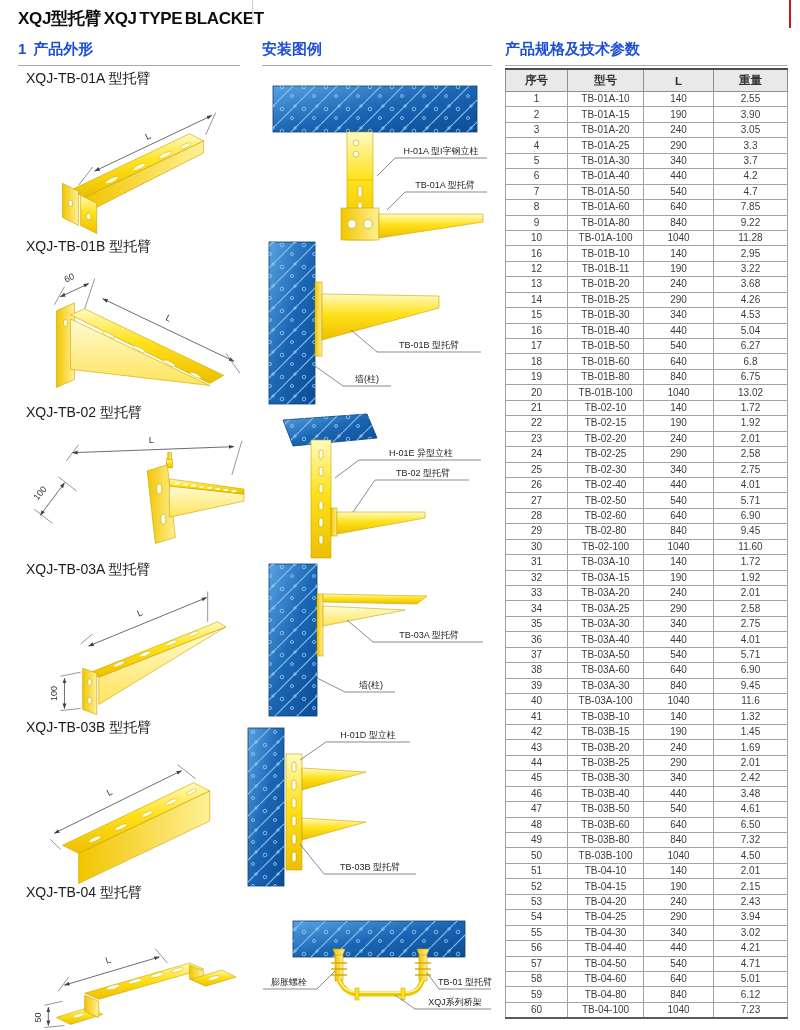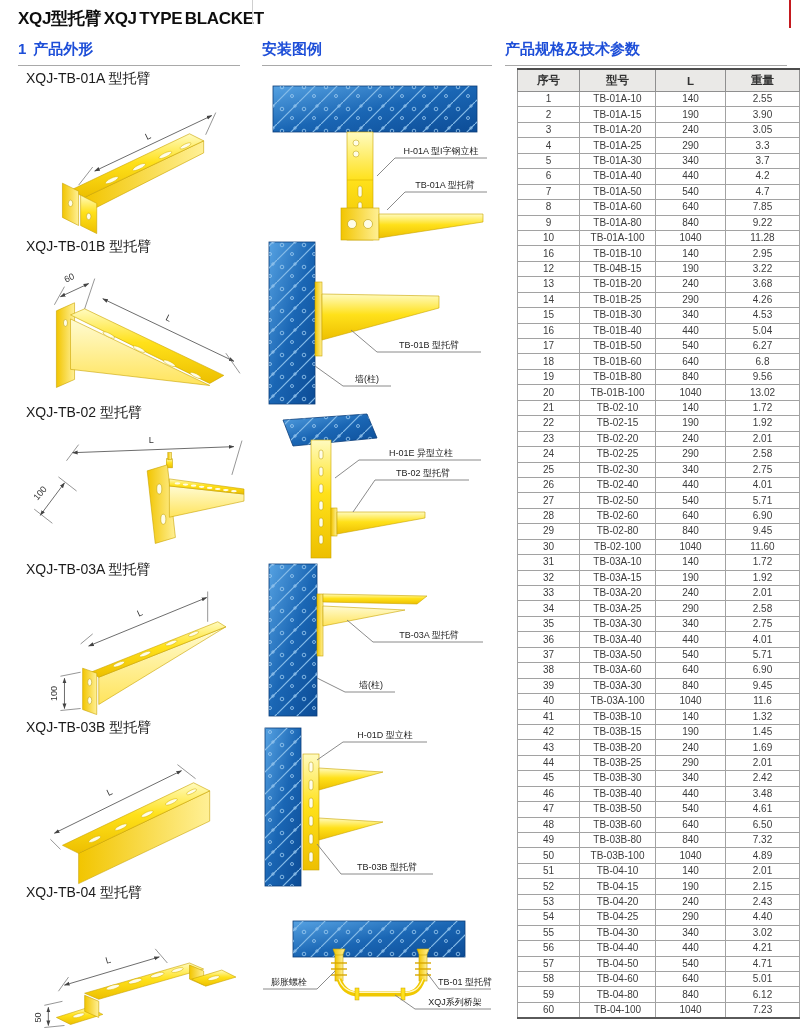--- a/index.html
+++ b/index.html
@@ -18,21 +18,21 @@
   .plabel{position:absolute;left:18px;font-size:14px;color:#1c1c1c;margin-left:8px;}
   .diagram{position:absolute;}
   svg text{font-family:"Liberation Sans","DejaVu Sans",sans-serif;}
   .dimt{font-size:9px;fill:#333;}
   .cot{font-size:9px;fill:#1e1e1e;}
   .lead{stroke:#7e7e7e;stroke-width:0.9;fill:none;}
   .dim{stroke:#4a4a4a;stroke-width:0.8;fill:none;}
   .ext{stroke:#6a6a6a;stroke-width:0.7;fill:none;}
   .yol{stroke:#c9a400;stroke-width:0.6;}
   table.spec{position:absolute;left:505px;top:68px;width:282px;border-collapse:collapse;
-             table-layout:fixed;font-size:10px;color:#3c3c3c;margin-left:12px;}
+             table-layout:fixed;font-size:10px;color:#3c3c3c;}
   .spec th{background:#eae9e7;font-size:11.5px;font-weight:bold;color:#333;height:21px;
            border:1px solid #8f8f8f;border-top:2px solid #4c4c4c;padding:0;}
   .spec td{height:14.45px;line-height:1;text-align:center;border:1px solid #a2a2a2;padding:0;}
   .spec tbody tr:last-child td{border-bottom:2px solid #5a5a5a;}
 </style>
 </head>
 <body>
 
 <div class="page">
 
@@ -273,21 +273,21 @@
       <rect x="62" y="34" width="6" height="62" fill="url(#gy2)" class="yol"></rect>
       <polygon points="68,34 172,36 162,44 68,42" fill="url(#gy)" class="yol"></polygon>
       <polygon points="68,46 150,50 68,66" fill="url(#gy3)" class="yol"></polygon>
       <polyline class="lead" points="92,60 118,82 228,82"></polyline>
       <text class="cot" x="174" y="78" text-anchor="middle">TB-03A 型托臂</text>
       <polyline class="lead" points="62,118 90,132 140,132"></polyline>
       <text class="cot" x="116" y="128" text-anchor="middle">墙(柱)</text>
     </svg>
   </div>
 
-  <div class="diagram" style="left:255px;top:716px;width:240px;height:182px">
+  <div class="diagram" style="left:238px;top:716px;width:240px;height:182px">
     <svg viewBox="0 0 240 182" width="240" height="182">
       <rect x="10" y="12" width="36" height="158" fill="url(#gb)" stroke="#0a3c78" stroke-width="0.8"></rect>
       <rect x="10" y="12" width="36" height="158" fill="url(#pc)"></rect>
       <rect x="48" y="38" width="16" height="116" fill="url(#gy)" class="yol"></rect>
       <rect x="54" y="46" width="4" height="10" rx="2" fill="#fffde8" stroke="#b89a00" stroke-width="0.5"></rect>
       <rect x="54" y="64" width="4" height="10" rx="2" fill="#fffde8" stroke="#b89a00" stroke-width="0.5"></rect>
       <rect x="54" y="82" width="4" height="10" rx="2" fill="#fffde8" stroke="#b89a00" stroke-width="0.5"></rect>
       <rect x="54" y="100" width="4" height="10" rx="2" fill="#fffde8" stroke="#b89a00" stroke-width="0.5"></rect>
       <rect x="54" y="118" width="4" height="10" rx="2" fill="#fffde8" stroke="#b89a00" stroke-width="0.5"></rect>
       <rect x="54" y="136" width="4" height="10" rx="2" fill="#fffde8" stroke="#b89a00" stroke-width="0.5"></rect>
@@ -404,21 +404,21 @@
           <td>11.28</td>
         </tr>
         <tr>
           <td>16</td>
           <td>TB-01B-10</td>
           <td>140</td>
           <td>2.95</td>
         </tr>
         <tr>
           <td>12</td>
-          <td>TB-04B-15</td>
+          <td>TB-01B-11</td>
           <td>190</td>
           <td>3.22</td>
         </tr>
         <tr>
           <td>13</td>
           <td>TB-01B-20</td>
           <td>240</td>
           <td>3.68</td>
         </tr>
         <tr>
@@ -448,21 +448,21 @@
         <tr>
           <td>18</td>
           <td>TB-01B-60</td>
           <td>640</td>
           <td>6.8</td>
         </tr>
         <tr>
           <td>19</td>
           <td>TB-01B-80</td>
           <td>840</td>
-          <td>9.56</td>
+          <td>6.75</td>
         </tr>
         <tr>
           <td>20</td>
           <td>TB-01B-100</td>
           <td>1040</td>
           <td>13.02</td>
         </tr>
         <tr>
           <td>21</td>
           <td>TB-02-10</td>
@@ -634,21 +634,21 @@
         <tr>
           <td>49</td>
           <td>TB-03B-80</td>
           <td>840</td>
           <td>7.32</td>
         </tr>
         <tr>
           <td>50</td>
           <td>TB-03B-100</td>
           <td>1040</td>
-          <td>4.89</td>
+          <td>4.50</td>
         </tr>
         <tr>
           <td>51</td>
           <td>TB-04-10</td>
           <td>140</td>
           <td>2.01</td>
         </tr>
         <tr>
           <td>52</td>
           <td>TB-04-15</td>
@@ -658,21 +658,21 @@
         <tr>
           <td>53</td>
           <td>TB-04-20</td>
           <td>240</td>
           <td>2.43</td>
         </tr>
         <tr>
           <td>54</td>
           <td>TB-04-25</td>
           <td>290</td>
-          <td>4.40</td>
+          <td>3.94</td>
         </tr>
         <tr>
           <td>55</td>
           <td>TB-04-30</td>
           <td>340</td>
           <td>3.02</td>
         </tr>
         <tr>
           <td>56</td>
           <td>TB-04-40</td>

